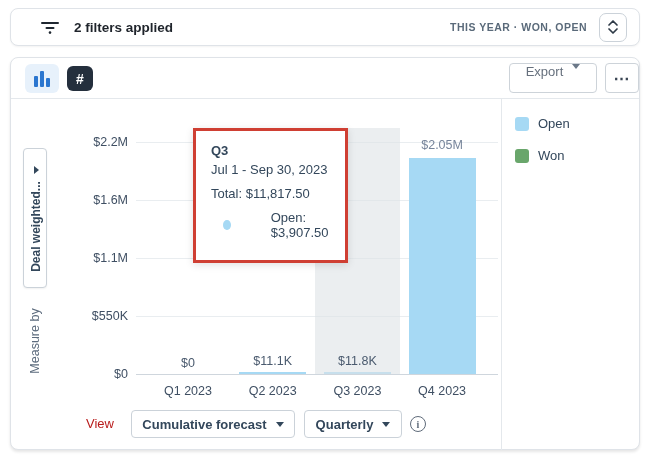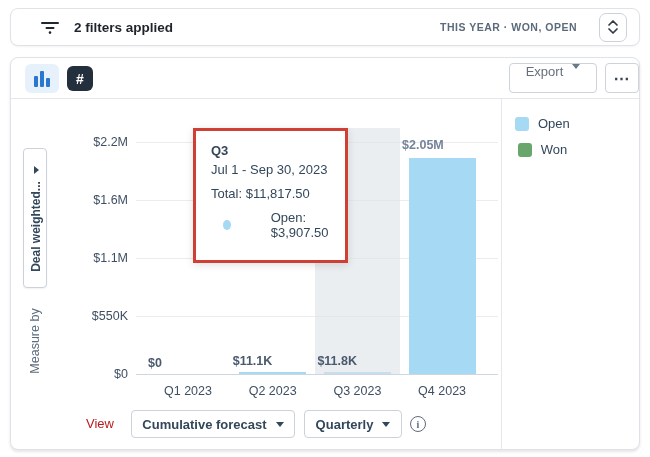--- a/index.html
+++ b/index.html
@@ -6,21 +6,21 @@
   html,body { background:#ffffff; font-family:"Liberation Sans", sans-serif; }
   #app { position:relative; width:650px; height:457px; background:#ffffff; overflow:hidden; }
 
   
   .filter-card { position:absolute; left:10px; top:8px; width:630px; height:38px;
     background:#fff; border:1px solid #dfe3e8; border-radius:8px;
     box-shadow:0 1px 2px rgba(0,0,0,.05);
     display:flex; align-items:center; padding:0 12px 0 28px;justify-content:center; }
   .filter-label { font-size:13.5px; font-weight:bold; color:#1f242b; margin-left:13px; }
   .filter-summary { margin-left:auto; font-size:10.5px; font-weight:bold; letter-spacing:.5px;
-    color:#5a6a7a; margin-right:22px; white-space:nowrap; }
+    color:#5a6a7a; margin-right:12px; white-space:nowrap; }
   .selector-btn { width:28px; height:29px; border:1px solid #cbd2d9; border-radius:7px;
     background:#fff; display:flex; align-items:center; justify-content:center; cursor:pointer; }
 
   
   .main-card { position:absolute; left:10px; top:57px; width:630px; height:393px;
     background:#fff; border:1px solid #dfe3e8; border-radius:8px;
     box-shadow:0 2px 3px rgba(0,0,0,.10); }
   .toolbar-divider { position:absolute; left:0; top:40px; width:100%; height:1px; background:#e4e8ec; }
   .legend-divider { position:absolute; left:490px; top:41px; width:1px; height:351px; background:#e4e8ec; }
 
@@ -56,28 +56,28 @@
     font-size:12.5px; color:#5c6b7d; white-space:nowrap; }
 
   
   .plot-area { position:absolute; left:125px; top:84px; width:362px; height:232px; }
   .gridline { position:absolute; left:0; width:100%; height:1px; background:#e9edf0; z-index:0; }
   .gridline.baseline { background:#cfd6dd; }
   .y-tick { position:absolute; right:calc(100% + 8px); height:14px; line-height:14px;
     font-size:12.5px; color:#3f4f63; white-space:nowrap; }
   .hover-band { position:absolute; background:rgba(222,226,230,.6); z-index:3; }
   .chart-bar { position:absolute; background:#a6d9f4; z-index:2; }
-  .bar-value { position:absolute; width:80px; text-align:left; font-size:12.5px;
-    color:#4a5a6e; z-index:4;font-weight:bold; }
+  .bar-value { position:absolute; width:80px; text-align:center; font-size:12.5px;
+    color:#4a5a6e; z-index:4; }
   .bar-value.big { color:#76849a; }
   .x-label { position:absolute; top:242px; width:84px; text-align:center;
     font-size:12.5px; color:#3f4f63; }
 
   
-  .legend { position:absolute; left:504px; top:58px; display:flex; flex-direction:column; gap:11px;align-items:center; }
+  .legend { position:absolute; left:504px; top:58px; display:flex; flex-direction:column; gap:17px; }
   .legend-row { display:flex; align-items:center; gap:9px; }
   .legend-swatch { width:14px; height:14px; border-radius:3px; }
   .legend-label { font-size:13px; color:#33475b; font-weight:500; }
 
   
   .tooltip-box { position:absolute; left:193px; top:128px; width:155px; height:135px;
     background:#fff; border:3px solid #cf3f33; z-index:30;
     box-shadow:0 2px 8px rgba(0,0,0,.12); padding:12px 0 0 15px; }
   .tt-title { font-size:13px; font-weight:bold; color:#33475b; }
   .tt-date { font-size:13px; color:#33475b; margin-top:4px; }

